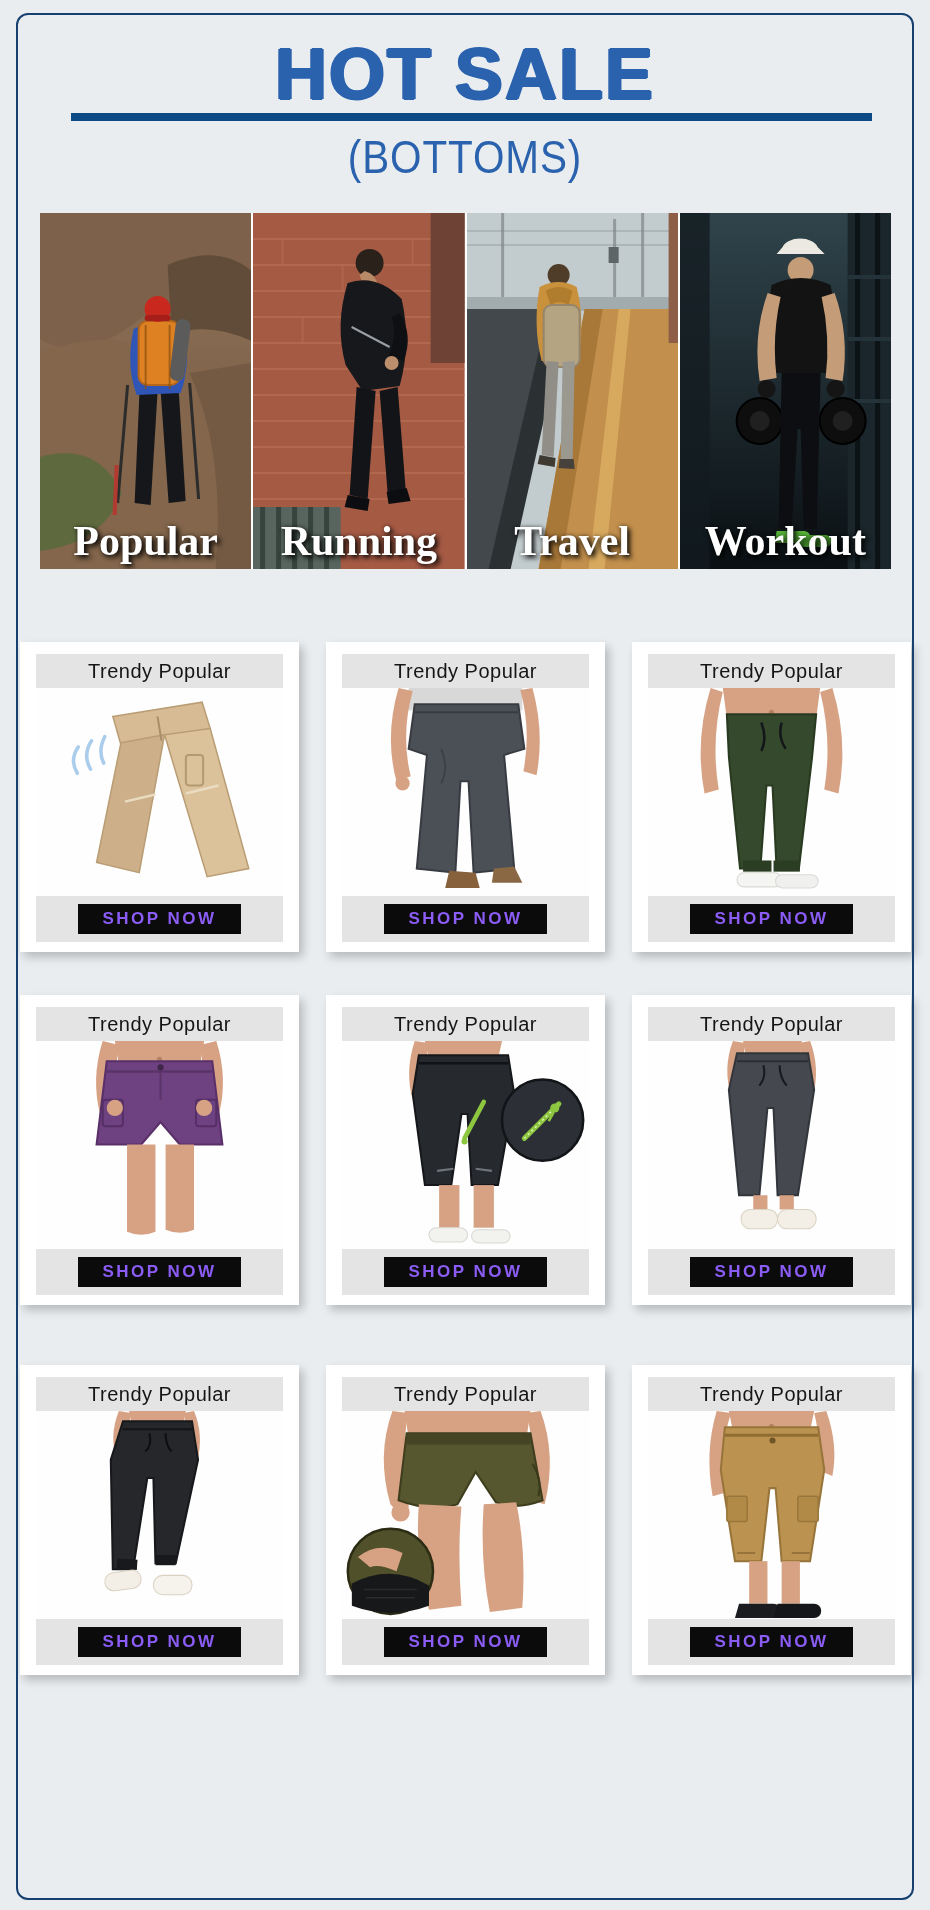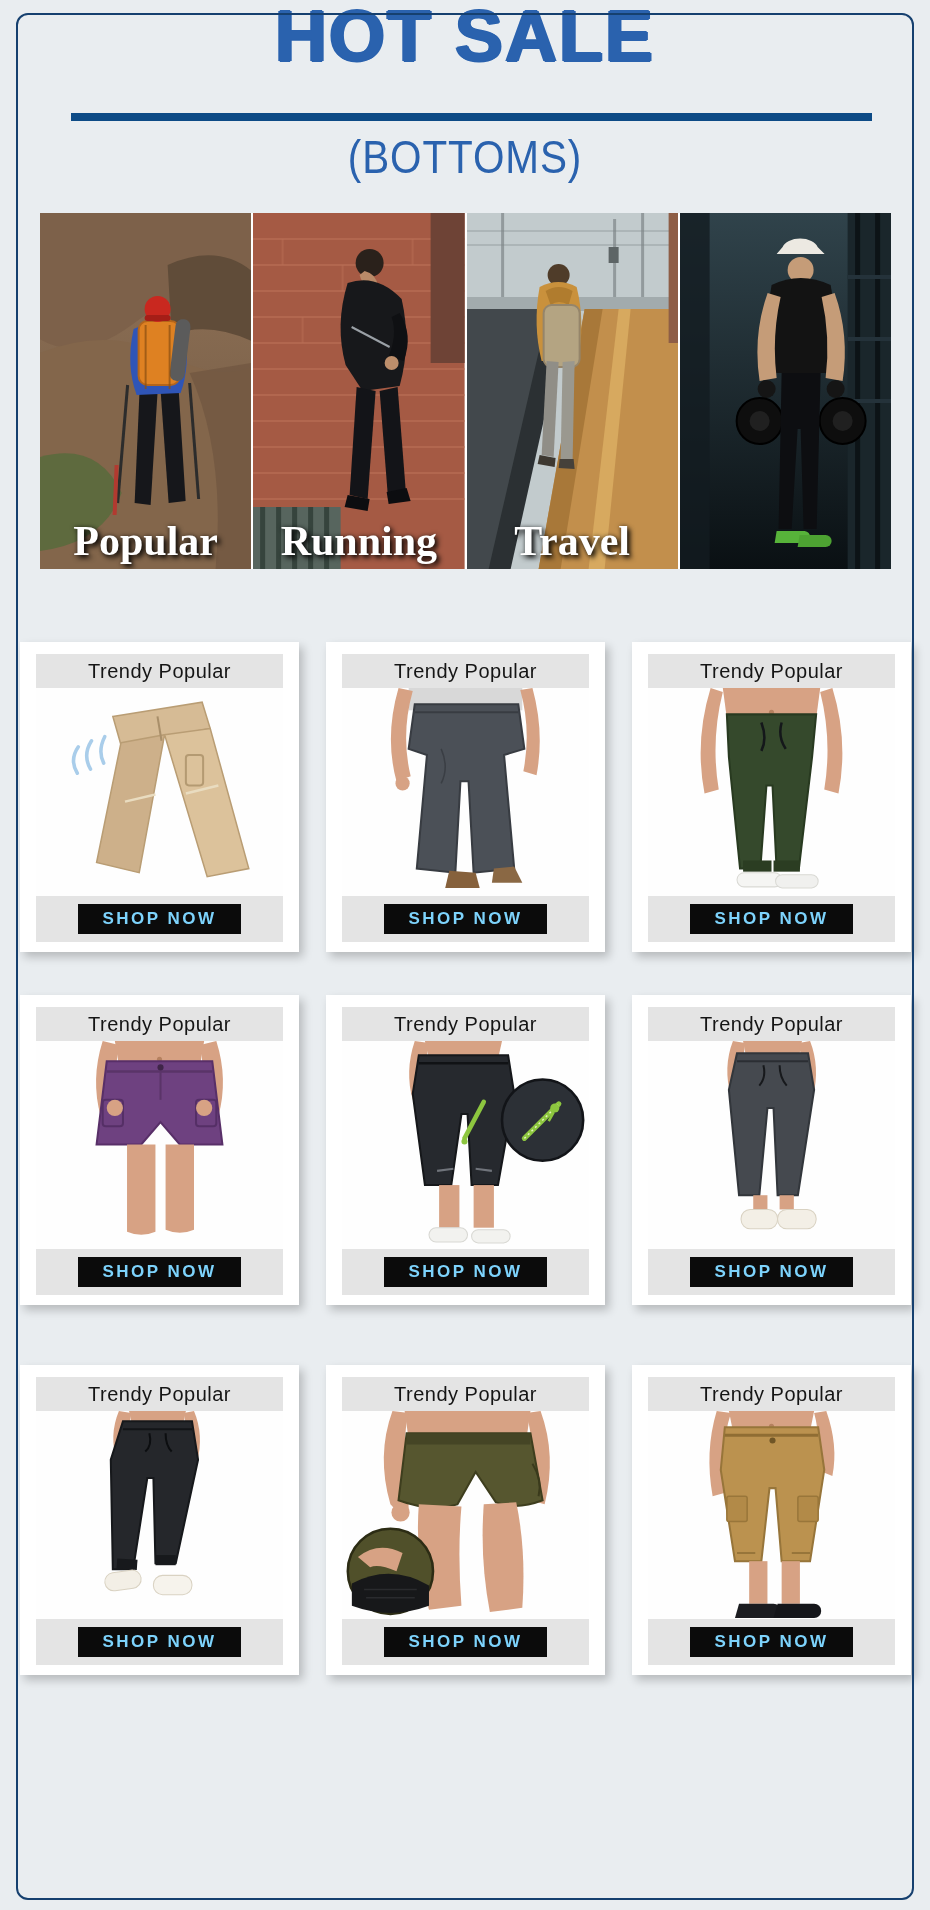--- a/index.html
+++ b/index.html
@@ -8,21 +8,21 @@
     background:#e9edf0;font-family:"Liberation Sans",sans-serif;
   }
   .page{position:absolute;inset:0;}
   .page-border{
     position:absolute;left:16px;top:13px;right:16px;bottom:10px;
     border:2px solid #16406f;border-radius:12px;pointer-events:none;z-index:5;
   }
   
   .header{position:absolute;left:0;top:0;width:930px;text-align:center;}
   .title{
-    margin:0;font-size:72px;line-height:1;font-weight:700;
+    margin:0;padding-top:38px;font-size:72px;line-height:1;font-weight:700;
     letter-spacing:2px;color:#2a62ae;
     text-shadow:1.4px 0 0 #2a62ae,-1.4px 0 0 #2a62ae,0 1.4px 0 #2a62ae,0 -1.4px 0 #2a62ae;
   }
   .divider{position:absolute;left:71px;top:113px;width:801px;height:8px;background:#0d4b86;}
   .subtitle{
     position:absolute;left:0;top:130px;width:930px;text-align:center;
     font-size:46px;color:#2a62ae;transform:scaleX(.88);letter-spacing:1px;
   }
   
   .banner{
@@ -48,21 +48,21 @@
     box-shadow:4px 5px 9px rgba(0,0,0,.22);cursor:pointer;
   }
   .card-title{
     height:34px;background:#e4e4e4;display:flex;align-items:center;justify-content:center;
     font-size:20px;color:#151515;letter-spacing:.5px;
   }
   .card-art{flex:1;position:relative;background:#fefefe;overflow:hidden;}
   .card-art svg{display:block;width:100%;height:100%;}
   .card-footer{height:46px;background:#e4e4e4;display:flex;align-items:center;justify-content:center;}
   .shop-btn{
-    width:163px;height:30px;border:none;background:#0b0b0b;color:#7dd3fc;
+    width:163px;height:30px;border:none;background:#0b0b0b;color:#8b5cf6;
     font-family:"Liberation Sans",sans-serif;font-weight:700;font-size:17px;
     letter-spacing:2.5px;display:flex;align-items:center;justify-content:center;cursor:pointer;
   }
 </style>
 </head>
 <body>
 
 <div class="page">
   <div class="page-border"></div>
 
@@ -175,20 +175,21 @@
 <circle cx="156" cy="176" r="9" fill="#151515"></circle>
 <circle cx="80" cy="208" r="23" fill="#0e0e0e" stroke="#000" stroke-width="2"></circle>
 <circle cx="80" cy="208" r="10" fill="#202020"></circle>
 <circle cx="163" cy="208" r="23" fill="#0e0e0e" stroke="#000" stroke-width="2"></circle>
 <circle cx="163" cy="208" r="10" fill="#202020"></circle>
 <path d="M102 160 H141 L137 316 H124 L121 216 H118 L112 316 H99 Z" fill="#0d0e11"></path>
 <path d="M97 318 h28 a6 6 0 0 1 -1 12 h-29 Z" fill="#57b33a"></path>
 <path d="M120 322 h26 a6 6 0 0 1 0 12 h-28 Z" fill="#4da332"></path>
 </svg>
         </div>
+    <figcaption class="panel-label">Workout</figcaption>
   </figure>
     </div>
 
   <main class="grid">
     <div class="grid-row row-1">
         <div class="card">
     <div class="card-title">Trendy Popular</div>
     <div class="card-art">
             <svg viewBox="0 0 240 205" preserveAspectRatio="xMidYMid meet">
 <path d="M40 58 q-9 13 -1 26 M53 52 q-9 14 -1 28 M66 48 q-7 14 -1 26" stroke="#a9cdea" stroke-width="3.5" fill="none" stroke-linecap="round"></path>

